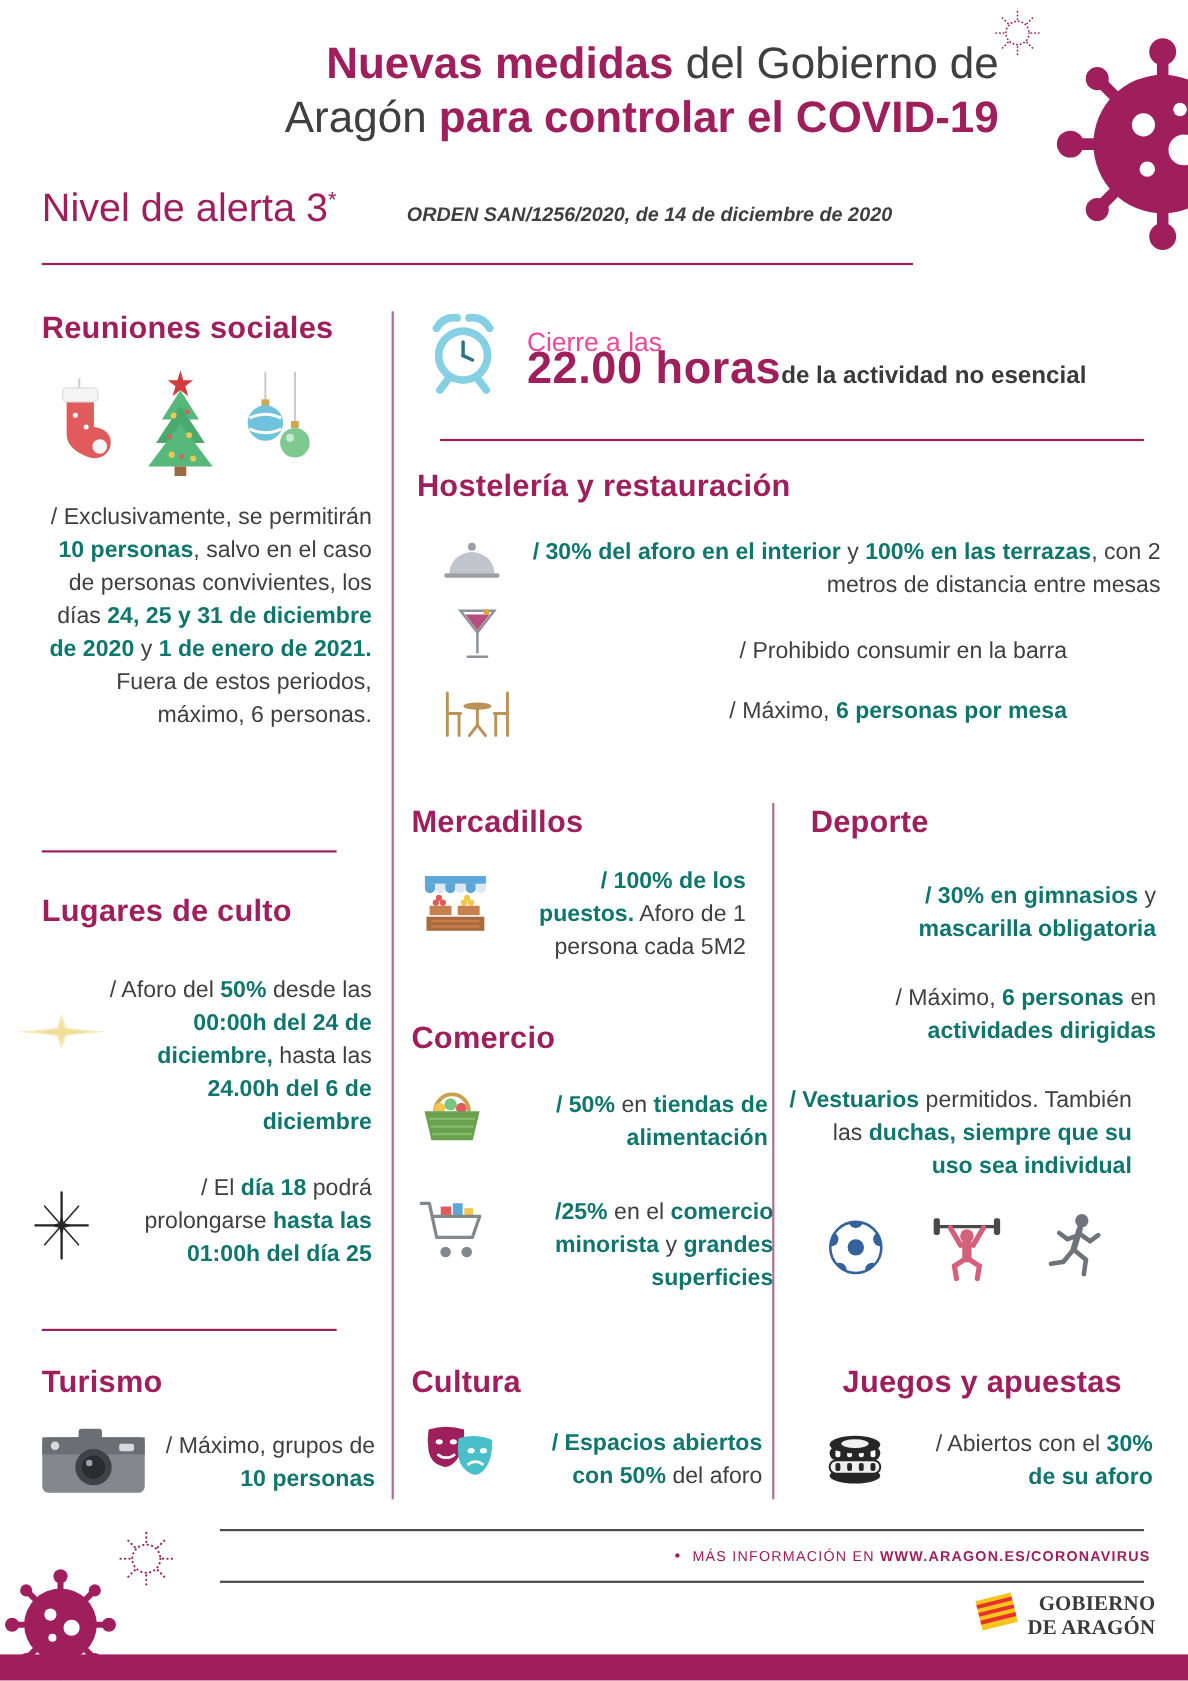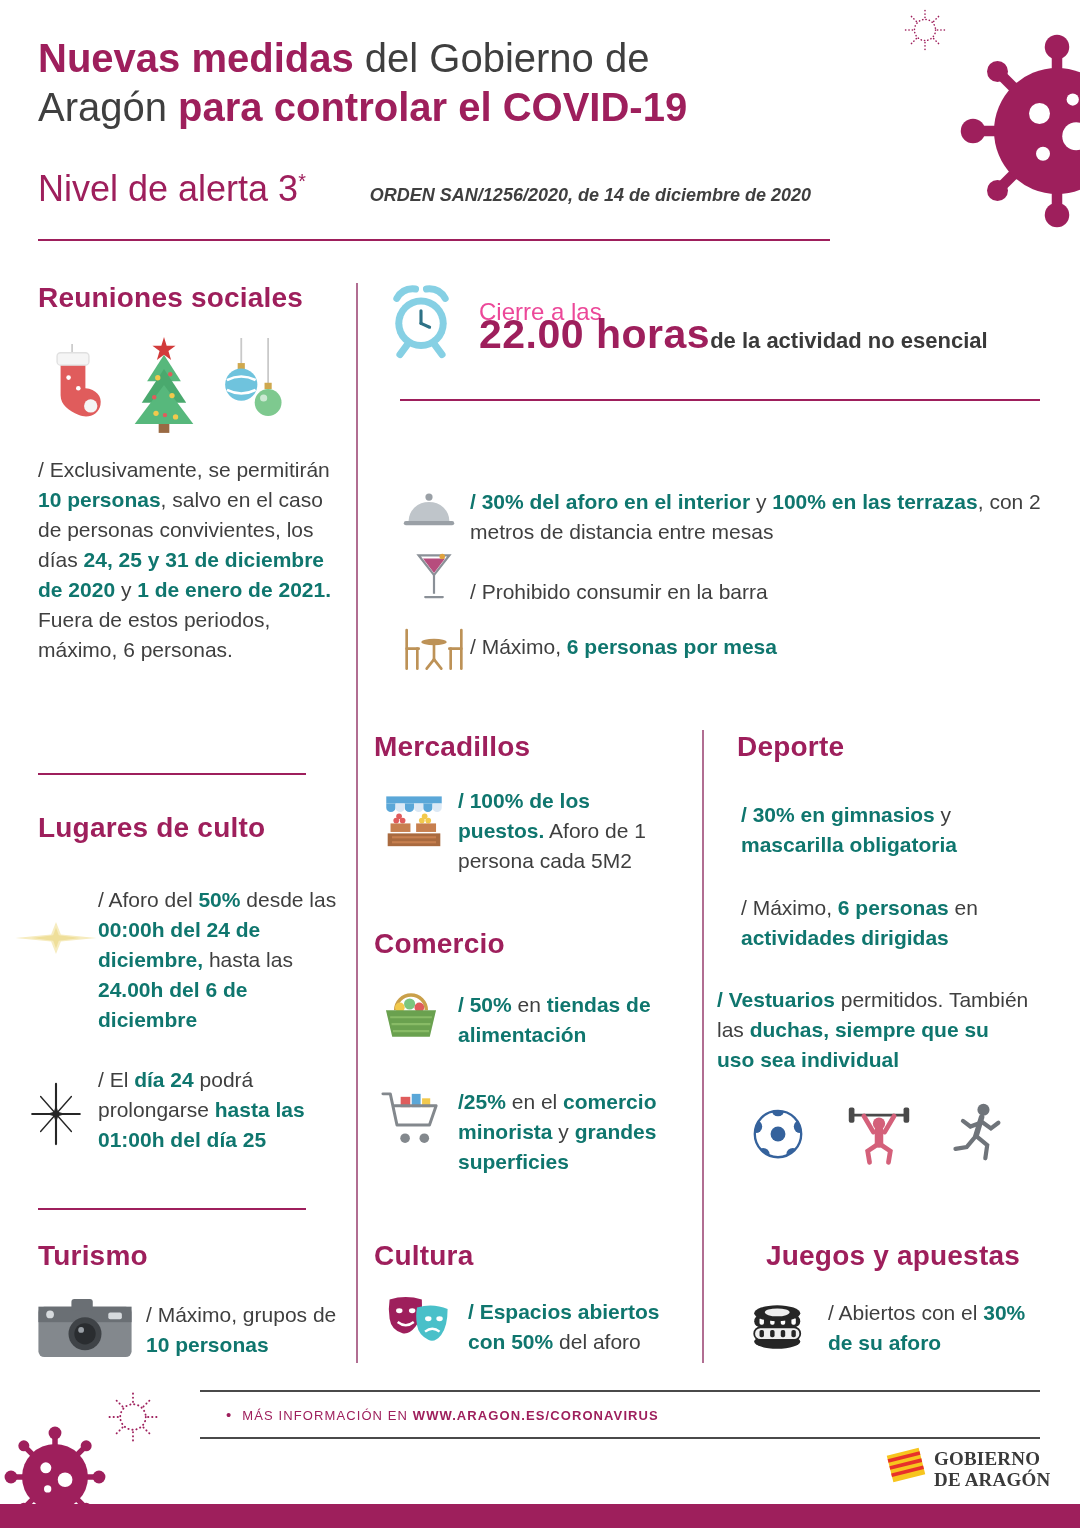--- a/index.html
+++ b/index.html
@@ -1,19 +1,19 @@
 <!DOCTYPE html>
 <html lang="es"><head>
 <meta charset="utf-8">
 <style>
   * { margin:0; padding:0; box-sizing:border-box; }
   html,body { background:#ffffff; }
   .page {
     position:relative; width:1080px; height:1528px; background:#fff; overflow:hidden;
-    font-family:"Liberation Sans", sans-serif; color:#3f3f3f;
+    font-family:"Liberation Sans", sans-serif; color:#3f3f3f;text-align:right;
   }
   .abs { position:absolute; }
   .icon svg { display:block; width:100%; height:100%; }
   .title { font-size:40px; line-height:1.22; color:#3f3f3f; }
   .title b { color:#9e1f5c; font-weight:bold; }
   .alert-row { display:flex; align-items:baseline; gap:64px; }
   .alert-level { font-size:36px; color:#9e1f5c; }
   .alert-level sup { font-size:55%; vertical-align:super; }
   .order-ref { font-size:18px; font-style:italic; font-weight:bold; color:#3f3f3f; }
   .h2 { font-weight:bold; font-size:28px; color:#9e1f5c; letter-spacing:0.2px; }
@@ -166,21 +166,21 @@
       <g stroke="#262626" fill="none" stroke-linecap="round">
         <line x1="40" y1="2" x2="40" y2="88" stroke-width="3"></line>
         <line x1="6" y1="45" x2="74" y2="45" stroke-width="3"></line>
         <line x1="18" y1="20" x2="62" y2="70" stroke-width="2"></line>
         <line x1="62" y1="20" x2="18" y2="70" stroke-width="2"></line>
       </g>
       <polygon points="40,32 44,45 40,58 36,45" fill="#262626"></polygon>
       <polygon points="26,45 40,41 54,45 40,49" fill="#262626"></polygon>
     </svg>
   </span>
-  <div class="abs body-text" style="left:98px;top:1065px;width:240px"><span>/ El </span><b>día 24</b><span> podrá prolongarse </span><b>hasta las 01:00h del día 25</b></div>
+  <div class="abs body-text" style="left:98px;top:1065px;width:240px"><span>/ El </span><b>día 18</b><span> podrá prolongarse </span><b>hasta las 01:00h del día 25</b></div>
 
   <div class="abs rule-accent" style="left:38px;top:1208px;width:268px"></div>
 
   <div class="abs h2" style="left:38px;top:1240px">Turismo</div>
 
   <span class="abs icon" style="left:36px;top:1295px;width:98px;height:66px">
     <svg viewBox="0 0 100 68">
       <rect x="2" y="12" width="96" height="52" rx="6" fill="#83888d"></rect>
       <rect x="2" y="12" width="96" height="16" fill="#6a6f74"></rect>
       <rect x="36" y="4" width="22" height="12" rx="3" fill="#6a6f74"></rect>
@@ -210,20 +210,21 @@
     </svg>
   </span>
   <div class="abs close-lead" style="left:479px;top:286px">Cierre a las</div>
   <div class="abs close-row" style="left:479px;top:311px;width:570px">
     <span class="close-time">22.00 horas</span>
     <span class="close-scope">de la actividad no esencial</span>
   </div>
 
   <div class="abs rule-accent" style="left:400px;top:399px;width:640px"></div>
 
+  <div class="abs h2" style="left:379px;top:426px">Hostelería y restauración</div>
 
   <span class="abs icon" style="left:399px;top:489px;width:60px;height:45px">
     <svg viewBox="0 0 100 72">
       <circle cx="50" cy="12" r="6" fill="#9aa0a6"></circle>
       <path d="M16 52 a34 32 0 0 1 68 0 z" fill="#bfc5ca"></path>
       <rect x="8" y="52" width="84" height="7" rx="3.5" fill="#9aa0a6"></rect>
     </svg>
   </span>
   <div class="abs body-text" style="left:470px;top:487px;width:585px"><b>/ 30% del aforo en el interior</b><span> y </span><b>100% en las terrazas</b><span>, con 2 metros de distancia entre mesas</span></div>
 

